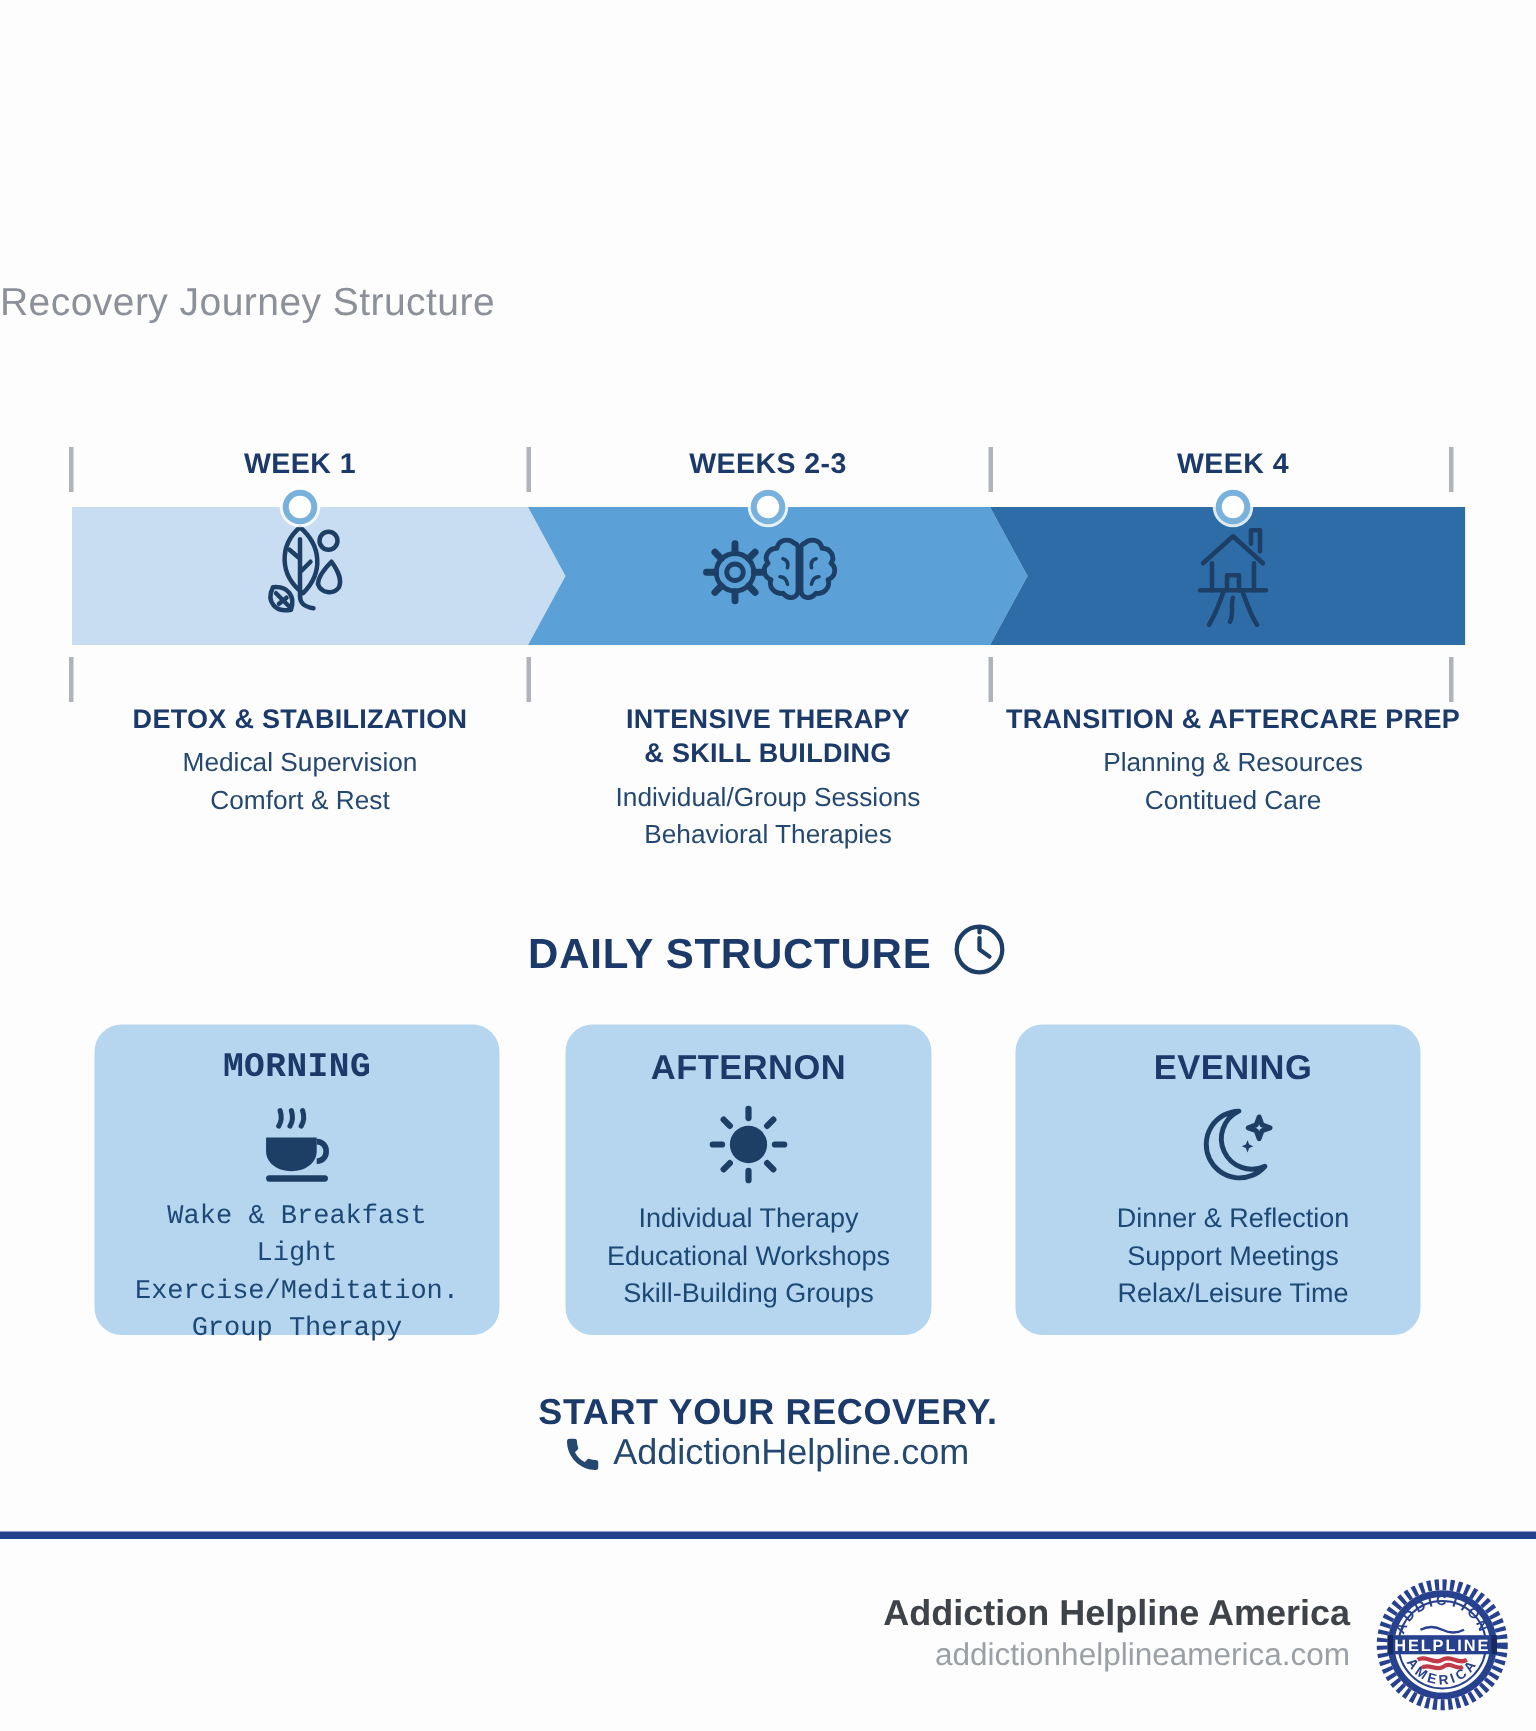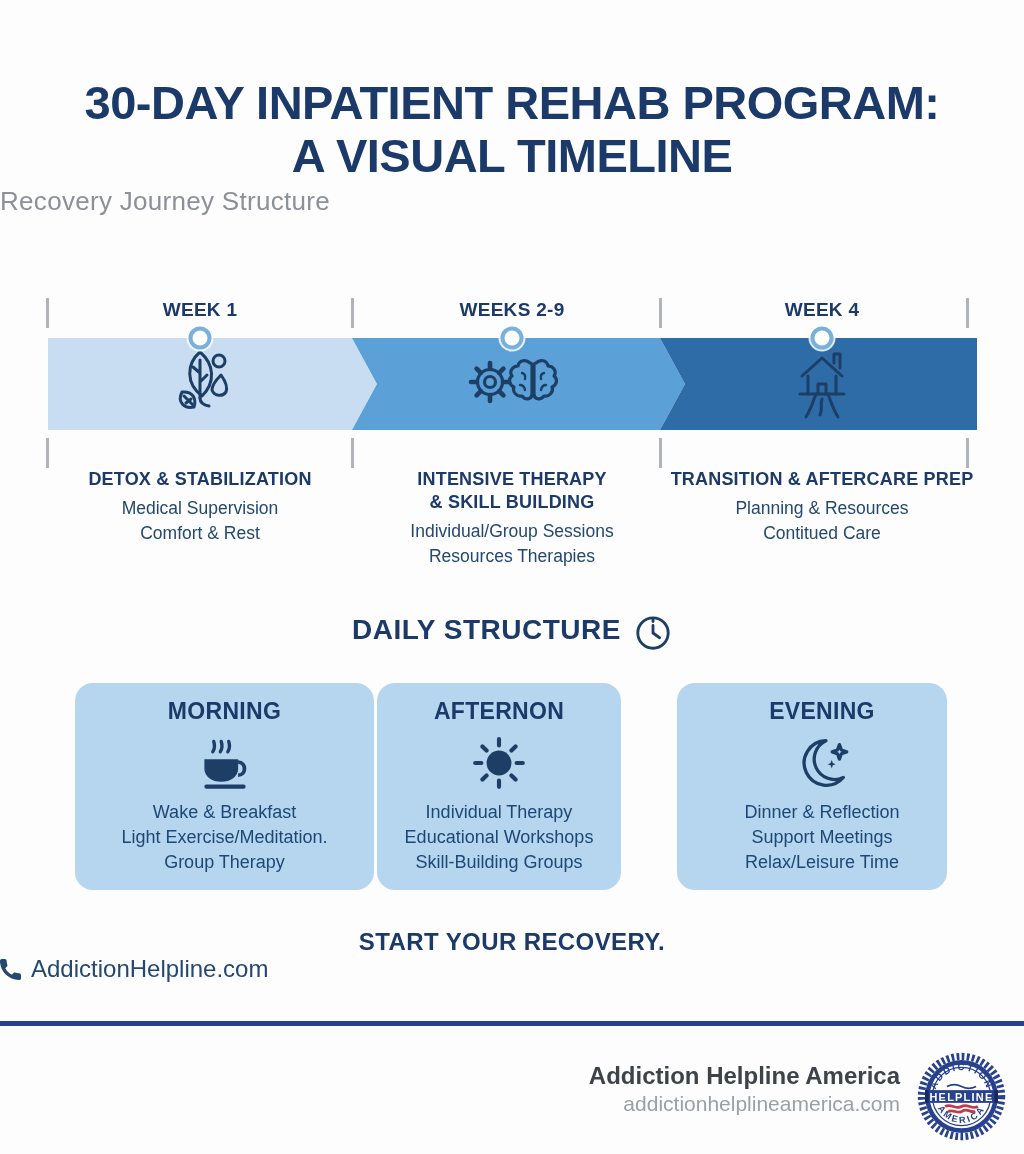--- a/index.html
+++ b/index.html
@@ -29,70 +29,66 @@
   .node { position:absolute; top:338px; width:15px; height:15px; border-radius:50%;
     background:#ffffff; border:4px solid var(--node-ring); transform:translate(-50%,-50%);
     box-shadow:0 0 0 2px rgba(255,255,255,0.85); }
   .col { position:absolute; top:468px; width:330px; text-align:center; }
   .col-heading { font-size:18px; font-weight:700; color:var(--navy-heading);
     line-height:23px; white-space:pre-line; letter-spacing:0.2px; }
   .col-lines { margin-top:5px; font-size:17.5px; color:var(--body-text);
     line-height:25px; white-space:pre-line; }
   
   .daily-head { position:absolute; top:614px; left:0; width:100%;
-    display:flex; justify-content:center; align-items:flex-start; gap:13px; }
+    display:flex; justify-content:center; align-items:flex-end; gap:13px; }
   .daily-title { font-size:28px; font-weight:700; color:var(--navy-heading); letter-spacing:0.5px; }
   .card { position:absolute; top:683px; height:207px; background:var(--card-bg);
     border-radius:18px; text-align:center; box-sizing:border-box; }
-  .card-1 { left:75px;  width:299px; }
+  .card-1 { left:63px;  width:270px;font-family:Liberation Mono, monospace; }
   .card-2 { left:377px; width:244px; }
   .card-3 { left:677px; width:270px;padding-left:20px; }
   .card-title { margin-top:15px; font-size:23px; font-weight:700;
     color:var(--navy-heading); letter-spacing:0.3px; }
   .card-icon { height:64px; margin-top:6px; display:flex; align-items:center;
     justify-content:center; color:var(--icon-navy); }
   .card-lines { margin-top:5px; font-size:18px; color:var(--card-text);
     line-height:25px; white-space:pre-line; }
   
   .cta-title { position:absolute; top:928px; left:0; width:100%; text-align:center;
     font-size:24px; font-weight:700; color:var(--navy-heading); letter-spacing:0.4px; }
   .cta-link-row { position:absolute; top:955px; left:0; width:100%;
-    display:flex; align-items:center; gap:10px;
+    display:flex; justify-content:center; align-items:center; gap:10px;
     font-size:24px; color:var(--body-text); cursor:pointer; }
   
   .divider { position:absolute; top:1021px; left:0; width:100%; height:5px; background:var(--divider-blue); }
   .footer-brand { position:absolute; top:1062px; right:124px;
     font-size:24px; font-weight:700; color:var(--footer-brand); }
   .footer-site { position:absolute; top:1092px; right:124px;
     font-size:21px; color:var(--footer-site); cursor:pointer; }
   .badge { position:absolute; top:1051px; right:17px; width:91px; height:91px; }
 </style>
 </head>
 <body>
 
 <div class="canvas" style="--navy-heading: #1c3a69; --icon-navy: #1d3f66; --body-text: #24486f; --card-text: #1d4876; --subtitle-gray: #8b9099; --band-week1: #c8ddf1; --band-weeks23: #5ba0d6; --band-week4: #2d6ca6; --node-ring: #79b1dd; --card-bg: #b5d6ee; --divider-blue: #24418f; --tick-gray: #b0b4b9; --footer-brand: #3d4349; --footer-site: #9aa0a6; --badge-navy: #27418e; --badge-red: #c23a48;">
 
-  <div class="title">
-    <div>30-DAY INPATIENT REHAB PROGRAM:</div>
-    <div>A VISUAL TIMELINE</div>
-  </div>
   <div class="subtitle">Recovery Journey Structure</div>
 
   <div class="tick" style="left:46px;  top:298px;"></div>
   <div class="tick" style="left:351px; top:298px;"></div>
   <div class="tick" style="left:659px; top:298px;"></div>
   <div class="tick" style="left:966px; top:298px;"></div>
 
   <div class="tick" style="left:46px;  top:438px;"></div>
   <div class="tick" style="left:351px; top:438px;"></div>
   <div class="tick" style="left:659px; top:438px;"></div>
   <div class="tick" style="left:966px; top:438px;"></div>
 
   <div class="week-label" style="left:35px;">WEEK 1</div>
-  <div class="week-label" style="left:347px;">WEEKS 2-9</div>
+  <div class="week-label" style="left:347px;">WEEKS 2-3</div>
   <div class="week-label" style="left:657px;text-align:center;">WEEK 4</div>
 
   <div class="band">
     <div class="seg seg-1"></div>
     <div class="seg seg-2"></div>
     <div class="seg seg-3"></div>
 
     <span class="band-icon" style="left:152px;">
       <svg width="72" height="72" viewBox="0 0 72 72" fill="none" stroke="currentColor" stroke-width="3" stroke-linecap="round" stroke-linejoin="round">
         <path d="M36 6 C50 18 52 36 38 50 C22 38 22 18 36 6 Z"></path>
@@ -142,21 +138,21 @@
 
   <div class="col" style="left:35px;">
     <div class="col-heading">DETOX &amp; STABILIZATION</div>
     <div class="col-lines">Medical Supervision
 Comfort &amp; Rest</div>
   </div>
   <div class="col" style="left:347px;">
     <div class="col-heading">INTENSIVE THERAPY
 &amp; SKILL BUILDING</div>
     <div class="col-lines">Individual/Group Sessions
-Resources Therapies</div>
+Behavioral Therapies</div>
   </div>
   <div class="col" style="left:657px;">
     <div class="col-heading">TRANSITION &amp; AFTERCARE PREP</div>
     <div class="col-lines">Planning &amp; Resources
 Contitued Care</div>
   </div>
 
   <div class="daily-head">
     <span class="daily-title">DAILY STRUCTURE</span>
     <span style="display:flex; color:var(--icon-navy);">

